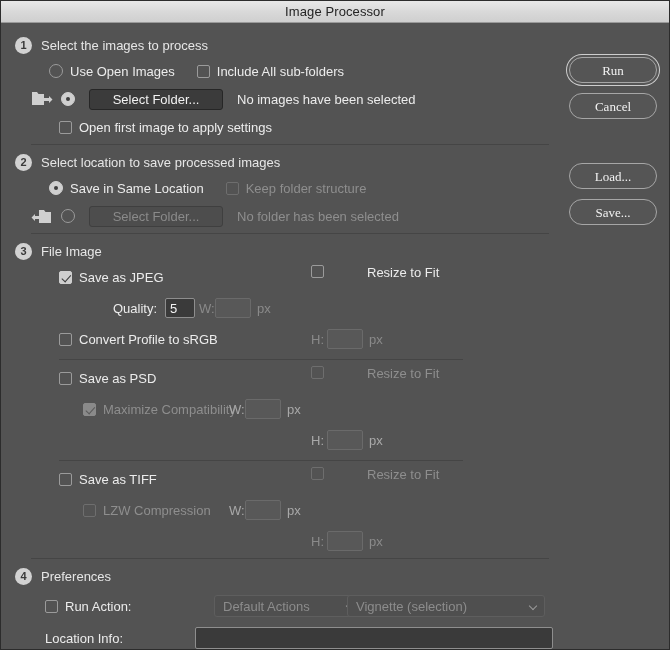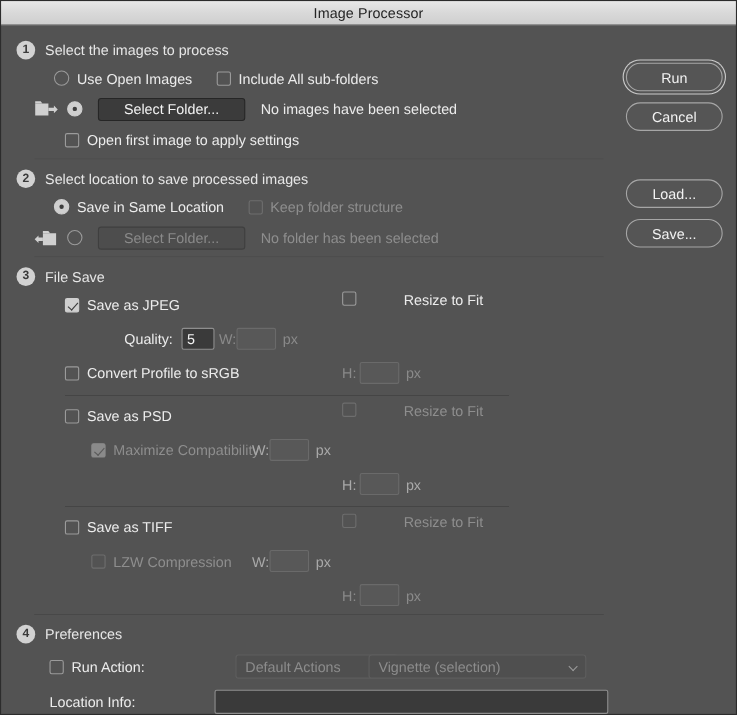--- a/index.html
+++ b/index.html
@@ -174,21 +174,21 @@
 
   
   .capsule {
     display: block;
     width: 88px; height: 26px;
     border-radius: 13px;
     background: #555555;
     border: 1px solid #a6a6a6;
     color: #f2f2f2;
     font-size: 13px;
-    font-family: Liberation Sans, sans-serif;
+    font-family: Liberation Serif, serif;
     margin: 0 0 10px 8px;
     cursor: default;
     line-height: 1;
   }
   .capsule.default {
     box-shadow: 0 0 0 2px #555555, 0 0 0 3px #cdcdcd;
   }
 
   
   .tfield {
@@ -331,21 +331,21 @@
           <button class="pbtn disabled">Select Folder...</button>
           <span class="plain dim" style="margin-left:14px;">No folder has been selected</span>
         </div>
 
         <div class="divider"></div>
       </div>
 
       <div class="section">
         <div class="sec-head">
           <div class="badge">3</div>
-          <div class="sec-title">File Save</div>
+          <div class="sec-title">File Image</div>
         </div>
 
         <div style="position:relative;">
           <div class="row ind-md" style="margin-top:2px;">
             <div class="cb checked"></div>
             <span class="lbl">Save as JPEG</span>
             <div class="resize-row">
               <div class="cb"></div>
               <span class="lbl">Resize to Fit</span>
             </div>
@@ -443,21 +443,21 @@
           <div class="sec-title">Preferences</div>
         </div>
 
         <div class="row" style="padding-left:44px;margin-top:6px;">
           <div class="cb"></div>
           <span class="lbl">Run Action:</span>
           <div class="dd" style="position:absolute;left:213px;width:148px;">
             <span class="dd-text">Default Actions</span>
             <span class="chev"></span>
           </div>
-          <div class="dd" style="position:absolute;left:334px;width:198px;gap:44px;">
+          <div class="dd" style="position:absolute;left:346px;width:198px;gap:44px;">
             <span class="dd-text">Vignette (selection)</span>
             <span class="chev"></span>
           </div>
         </div>
 
         <div class="row" style="padding-left:44px;margin-top:8px;">
           <span class="plain">Location Info:</span>
           <input class="tfield" style="position: absolute; left: 194px; width: 358px; height: 22px;" value="">
         </div>
 

